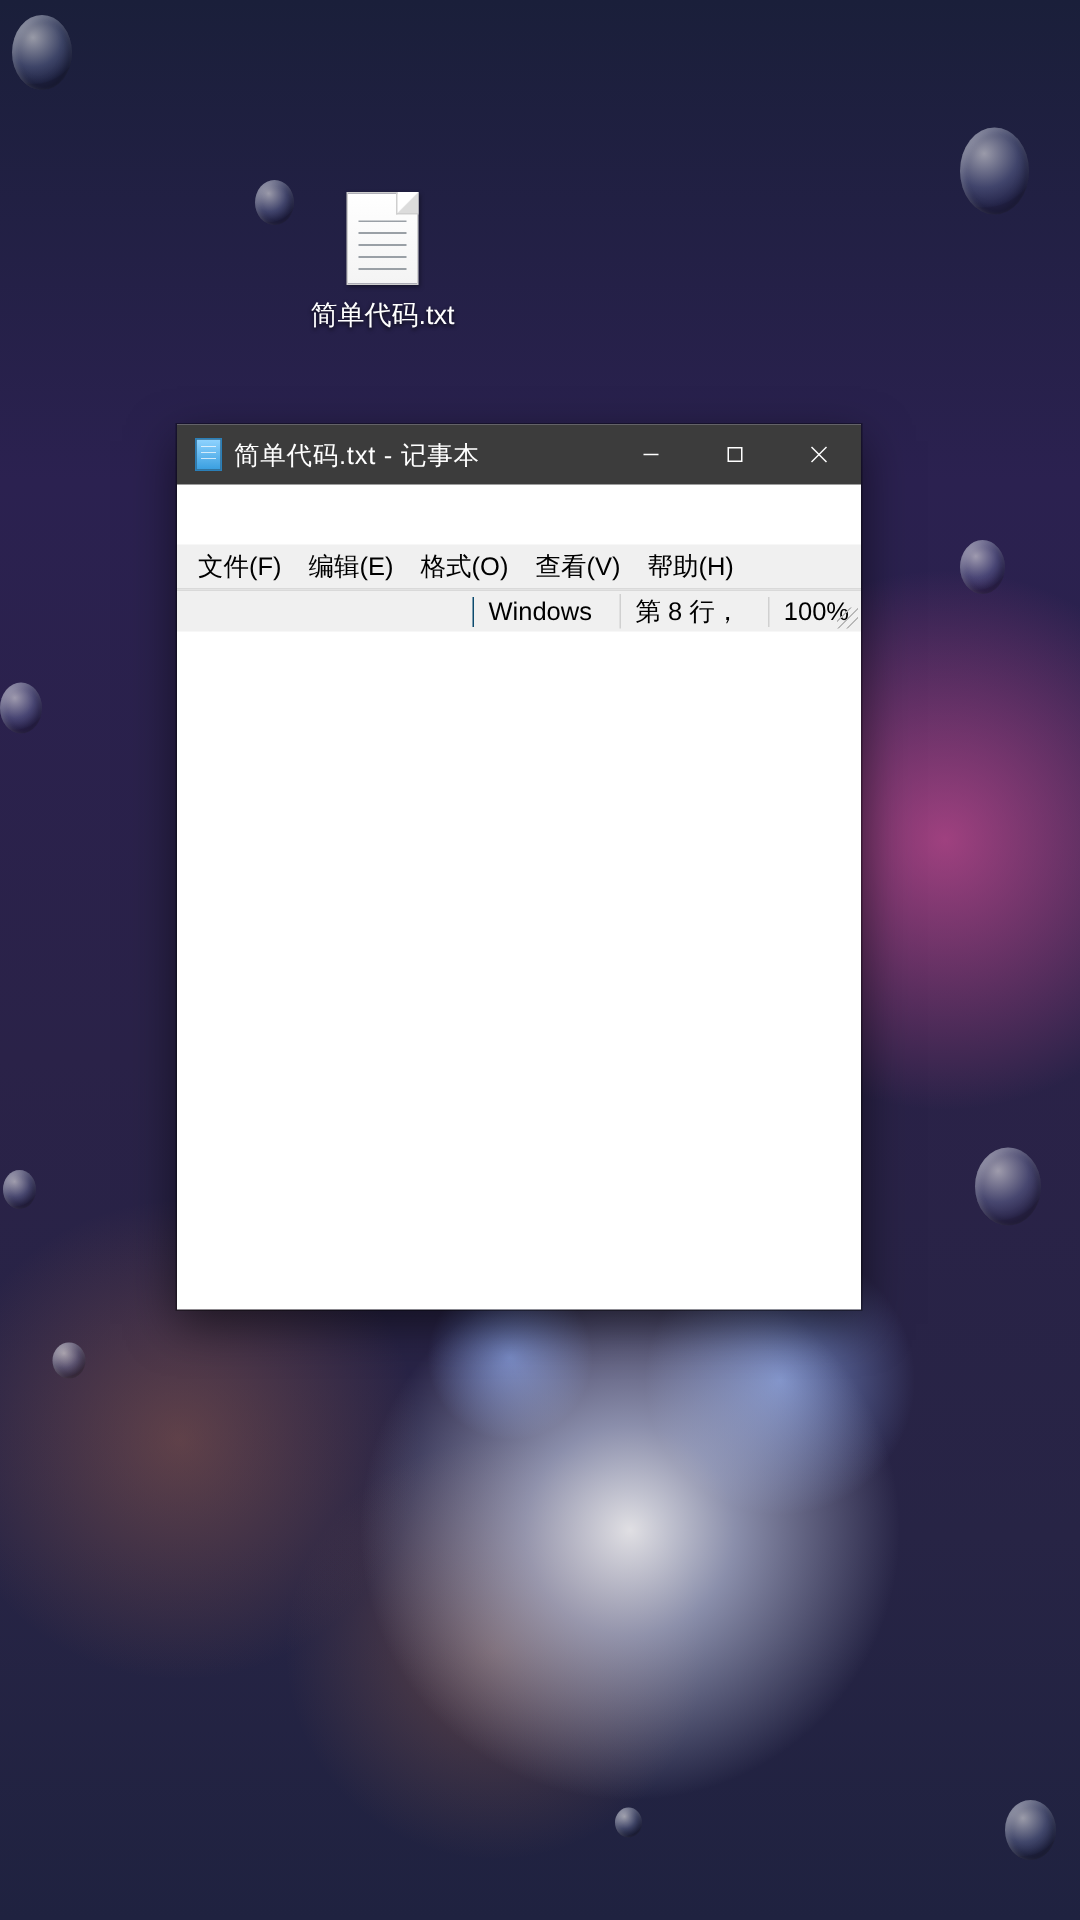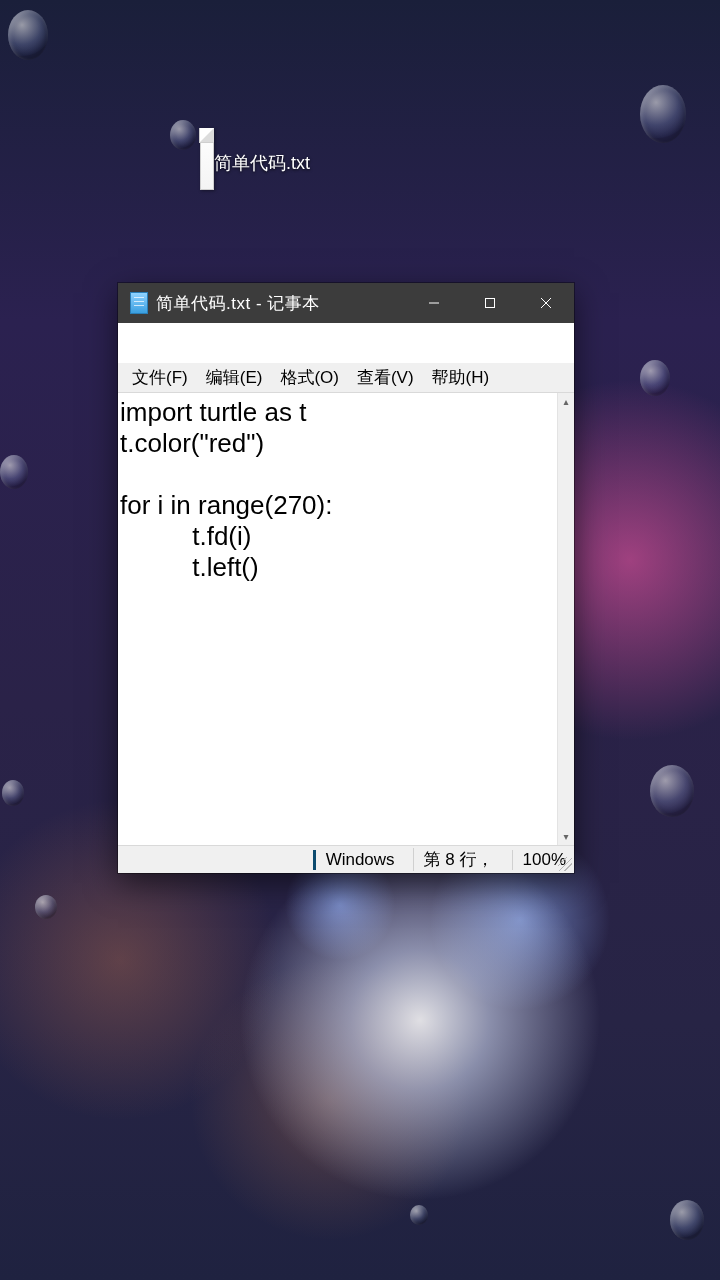--- a/index.html
+++ b/index.html
@@ -21,21 +21,21 @@
   
   .drop {
     position:absolute; border-radius:50%;
     background: radial-gradient(circle at 35% 30%, rgba(255,255,255,0.55), rgba(180,200,255,0.22) 45%, rgba(80,100,160,0.08) 70%, rgba(0,0,0,0) 72%);
     box-shadow: inset -2px -3px 6px rgba(0,0,0,0.25), inset 2px 2px 4px rgba(255,255,255,0.25);
   }
 
   
   .desktop-icon {
     position:absolute; left:200px; top:128px; width:110px;
-    display:flex; align-items:center;
+    display:flex; flex-direction:column; align-items:center;
     cursor:pointer;
   }
   .file-glyph {
     width:48px; height:62px;
     background:linear-gradient(180deg,#ffffff,#f4f4f4);
     border:1px solid #cfcfcf;
     position:relative;
     box-shadow: 1px 1px 3px rgba(0,0,0,0.4);
   }
   .file-glyph::before{
@@ -96,21 +96,21 @@
   }
   .vscroll .arrow{ font-size:10px; color:#666; padding:3px 0; user-select:none;}
 
   .statusbar{
     height:28px; background:#f0f0f0; border-top:1px solid #d9d9d9;
     display:flex; align-items:center; justify-content:flex-end;
     font-size:17px; color:#000; padding:0 8px; gap:18px;
     position:relative;
   }
   .statusbar .cell{ border-left:1px solid #d0d0d0; padding-left:10px; }
-  .statusbar .cell:first-child{ border-left:3px solid #0c4a6e; }
+  .statusbar .cell:first-child{ border-left:1px solid #0c4a6e; }
   .grip{
     position:absolute; right:2px; bottom:2px; width:14px; height:14px;
     background:
       linear-gradient(135deg, transparent 0 6px, #b8b8b8 6px 7px, transparent 7px 100%),
       linear-gradient(135deg, transparent 0 10px, #b8b8b8 10px 11px, transparent 11px 100%),
       linear-gradient(135deg, transparent 0 14px, #b8b8b8 14px 15px, transparent 15px 100%);
   }
 </style>
 </head>
 <body>
@@ -160,32 +160,20 @@
     </div>
 
     <div class="menubar">
       <div class="menu-item">文件(F)</div>
       <div class="menu-item">编辑(E)</div>
       <div class="menu-item">格式(O)</div>
       <div class="menu-item">查看(V)</div>
       <div class="menu-item">帮助(H)</div>
     </div>
 
-    <div class="editor-wrap">
-      <textarea class="editor" spellcheck="false" style="">import turtle as t
-t.color("red")
-
-for i in range(270):
-          t.fd(i)
-          t.left()</textarea>
-      <div class="vscroll">
-        <div class="arrow">▴</div>
-        <div class="arrow">▾</div>
-      </div>
-    </div>
 
     <div class="statusbar">
       <div class="cell">Windows</div>
       <div class="cell">第 8 行，</div>
       <div class="cell">100%</div>
       <div class="grip"></div>
     </div>
   </div>
 
 </div>

